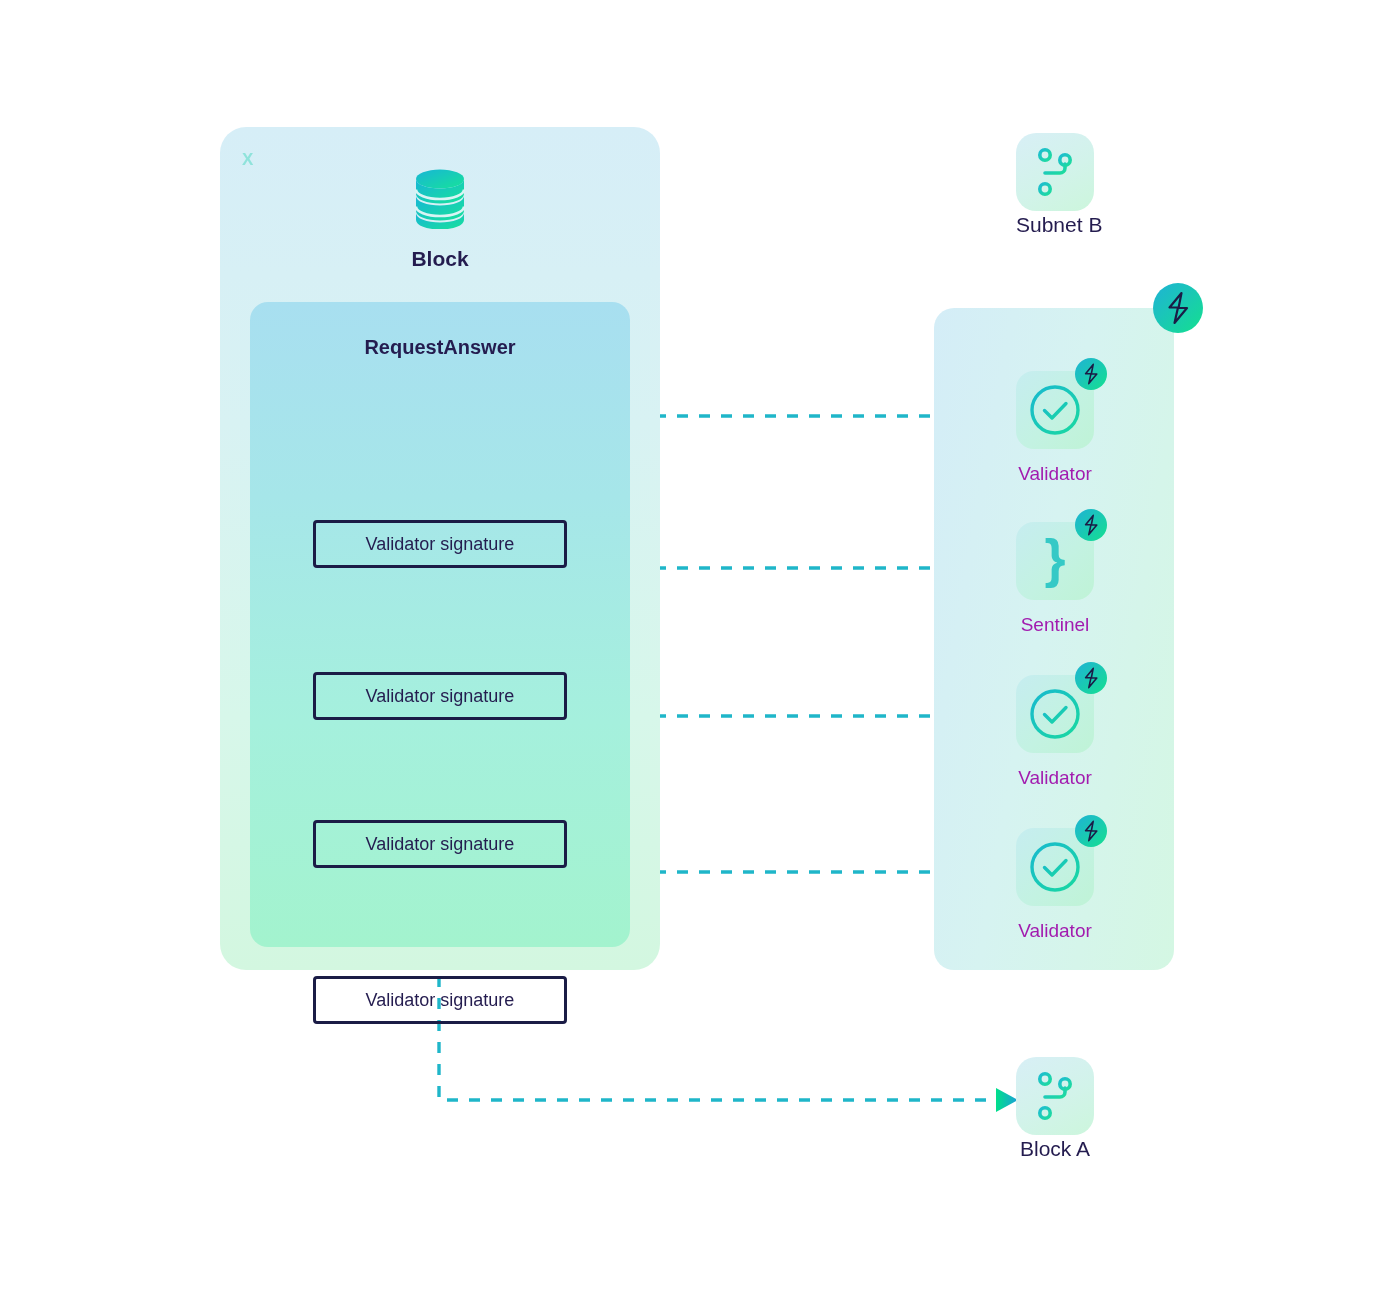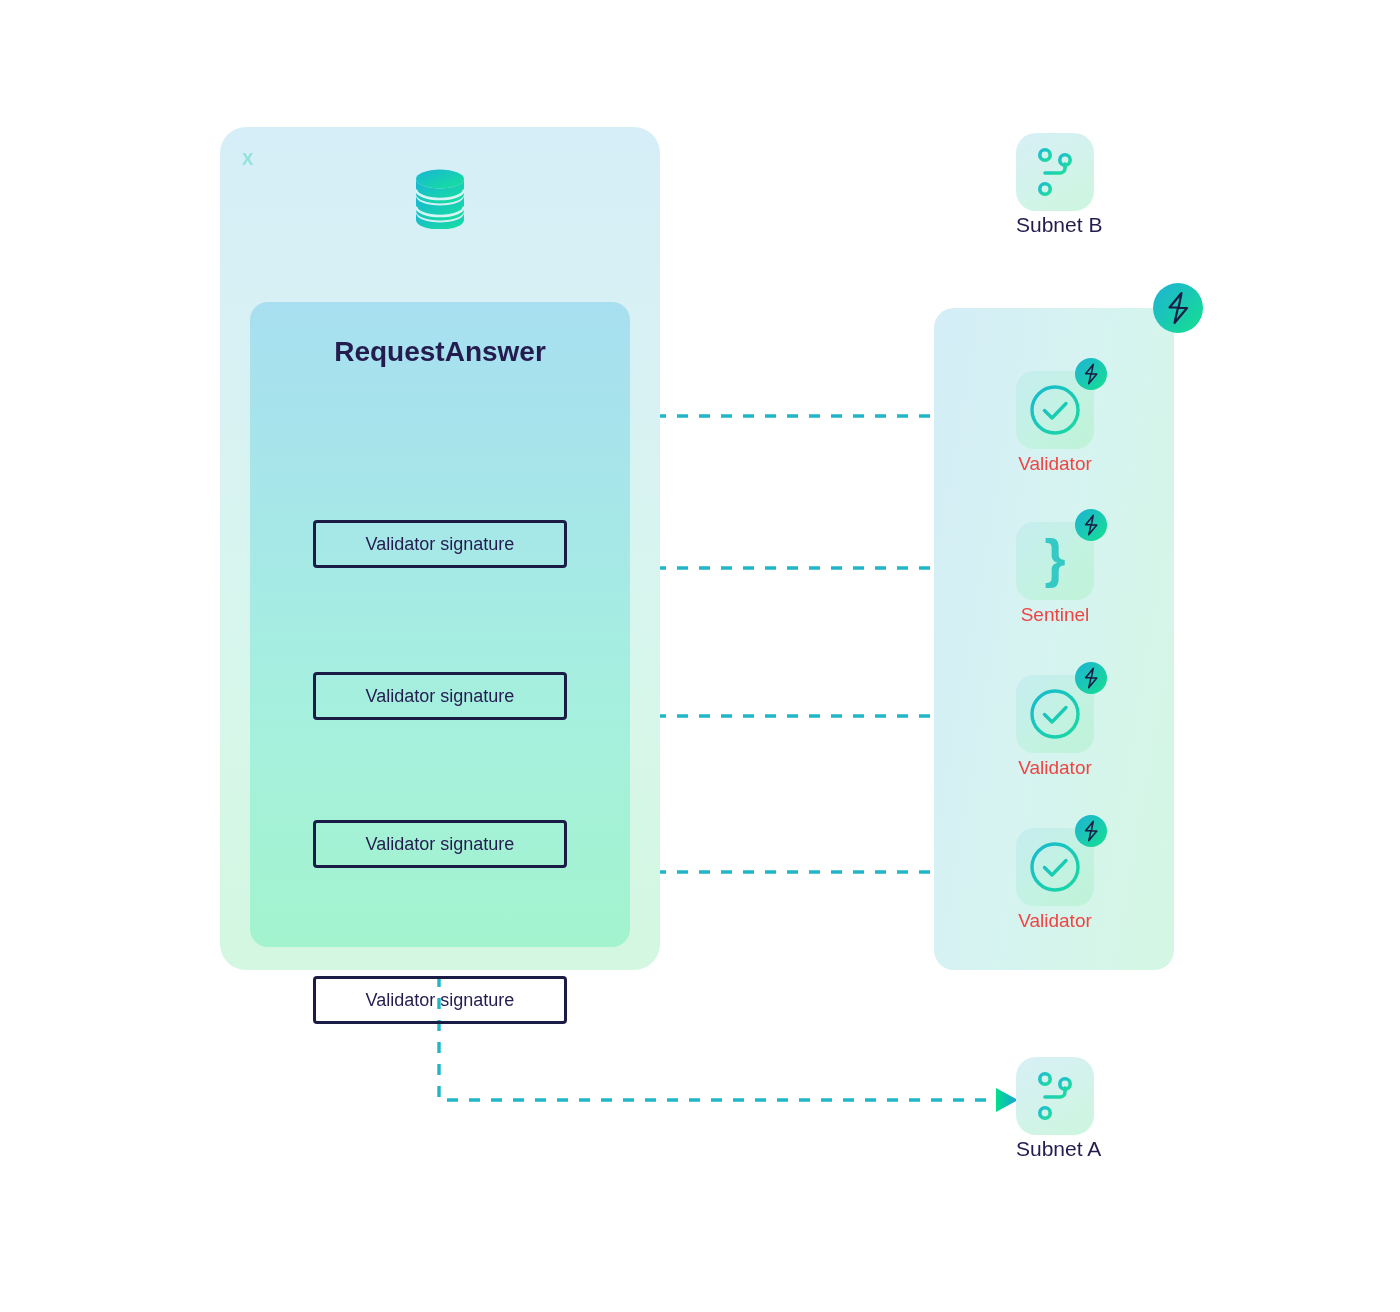--- a/index.html
+++ b/index.html
@@ -70,21 +70,21 @@
     height: 645px;
     border-radius: 18px;
     background: linear-gradient(180deg, #a8dff0 0%, #a6e6e9 30%, #a5f0dd 65%, #a3f3ce 100%);
   }
   .ra-title {
     position: absolute;
     left: 0;
     right: 0;
     top: 34px;
     text-align: center;
-    font-size: 28px;
+    font-size: 20px;
     font-weight: 700;
     color: #241c4f;
   }
 
   .sig-box {
     position: absolute;
     left: 63px;
     width: 254px;
     height: 48px;
     border: 3px solid #1b1c46;
@@ -139,23 +139,23 @@
     justify-content: center;
   }
   .node-badge {
     position: absolute;
     right: -13px;
     top: -13px;
     width: 32px;
     height: 32px;
   }
   .node-label {
-    margin-top: 4px;
+    margin-top: 14px;
     font-size: 19px;
-    color: #ef4444;
+    color: #a21caf;
     white-space: nowrap;
   }
   .sentinel-brace {
     font-size: 54px;
     font-weight: 700;
     color: #35c9c6;
     line-height: 0.85;
     transform: translateY(-2px);
   }
 
@@ -258,20 +258,21 @@
           <path d="M4,29 L4,44 A24,9.5 0 0 0 52,44 L52,29 A24,9.5 0 0 1 4,29 Z"></path>
           <path d="M4,46 L4,53 A24,9.5 0 0 0 52,53 L52,46 A24,9.5 0 0 1 4,46 Z"></path>
         </g>
         <g fill="none" stroke="#d9f4f4" stroke-width="2.6">
           <path d="M4,22.5 A24,9.5 0 0 0 52,22.5"></path>
           <path d="M4,39.5 A24,9.5 0 0 0 52,39.5"></path>
         </g>
       </svg>
     </div>
 
+    <div class="block-title">Block</div>
 
     <div class="ra-panel">
       <div class="ra-title">RequestAnswer</div>
 
       <div class="sig-box sig-0">
         <span>Validator signature</span>
       </div>
       <div class="sig-box sig-1">
         <span>Validator signature</span>
       </div>
@@ -374,16 +375,16 @@
       <svg viewBox="0 0 50 52" width="50" height="52">
         <g fill="none" stroke="url(#gradBranch)" stroke-width="3.6" stroke-linecap="round" stroke-linejoin="round">
           <path d="M15,12 L15,40"></path>
           <path d="M15,27 L30,27 A5,5 0 0 0 35,22 L35,18"></path>
           <circle cx="15" cy="9" r="5.2"></circle>
           <circle cx="15" cy="43" r="5.2"></circle>
           <circle cx="35" cy="14" r="5.2"></circle>
         </g>
       </svg>
     </div>
-    <div class="subnet-label">Subnet A</div>
+    <div class="subnet-label">Block A</div>
   </div>
 
 </div>
 
 </body></html>

